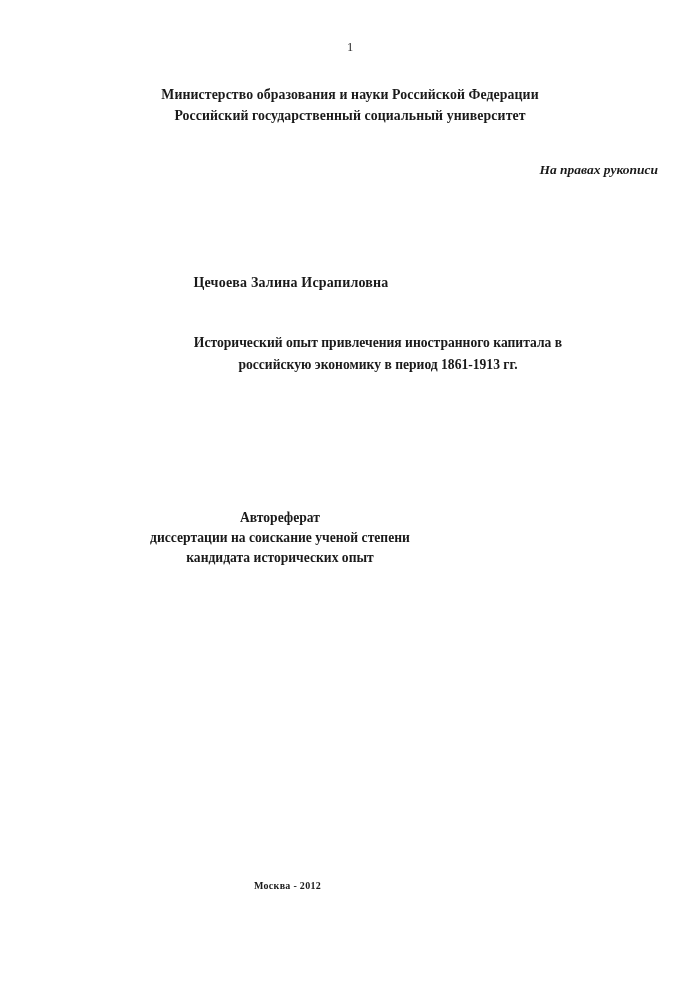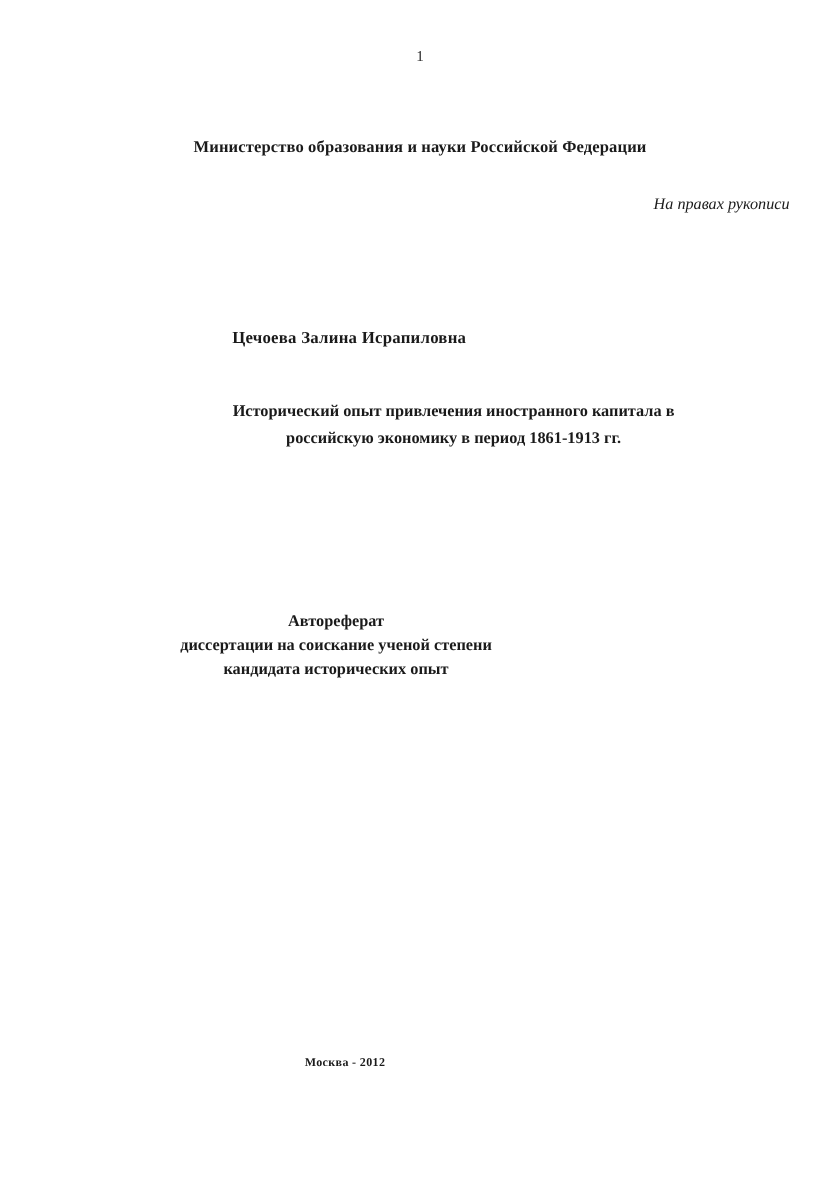--- a/index.html
+++ b/index.html
@@ -37,31 +37,31 @@
     position: absolute;
     top: 84px;
     left: 0;
     width: 700px;
     text-align: center;
     font-size: 13.8px;
     font-weight: bold;
     line-height: 21px;
     letter-spacing: 0.1px;
   }
-  .institution .line { display: block; white-space: nowrap; margin-top: 28px; }
+  .institution .line { display: block; white-space: nowrap; }
 
   
   .manuscript-note {
     position: absolute;
     top: 162px;
     left: 0;
     width: 658px;
     text-align: right;
     font-size: 13.5px;
-    font-weight: normal;
+    font-weight: bold;
     font-style: italic;
   }
 
   
   .author {
     position: absolute;
     top: 275px;
     left: 0;
     width: 582px;
     text-align: center;
@@ -123,20 +123,21 @@
 </style>
 </head>
 <body>
 
 <div class="page">
 
   <div class="page-number">1</div>
 
   <div class="institution">
     <span class="line">Министерство образования и науки Российской Федерации</span>
+    <span class="line">Российский государственный социальный университет</span>
   </div>
 
   <div class="manuscript-note">На правах рукописи</div>
 
   <div class="author">Цечоева Залина Исрапиловна</div>
 
   <div class="thesis-title">
     <span class="line">Исторический опыт привлечения иностранного капитала  в</span>
     <span class="line">российскую экономику в период  1861-1913 гг.</span>
   </div>

